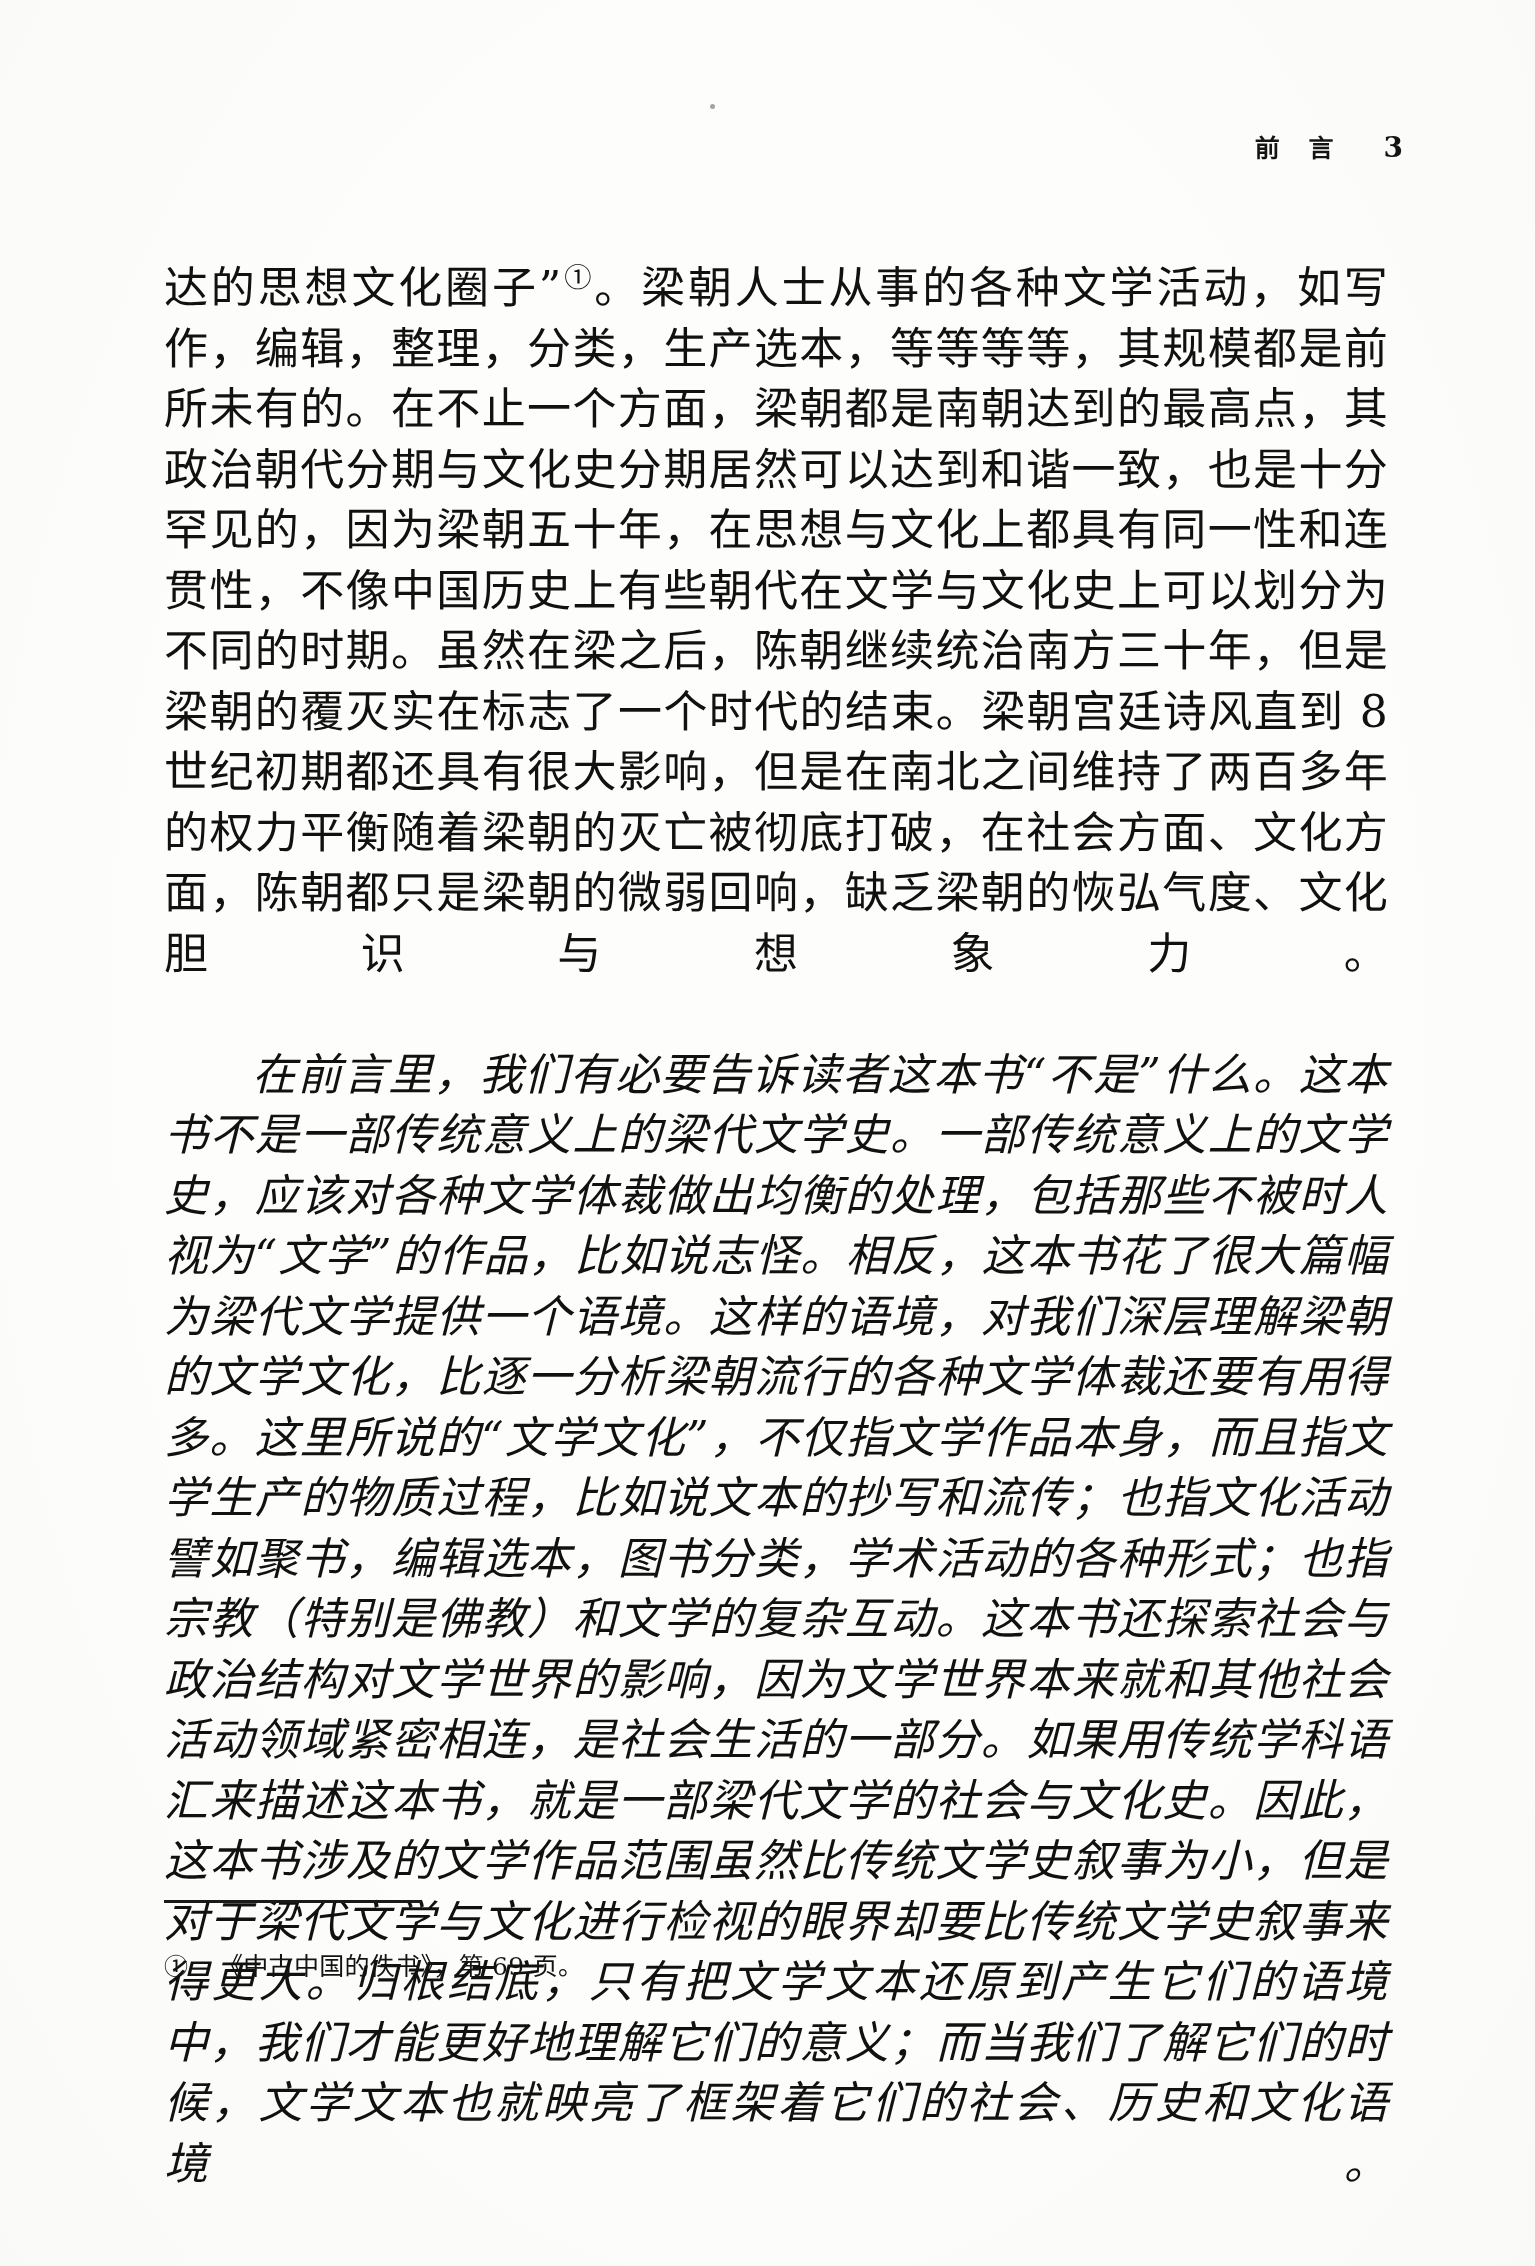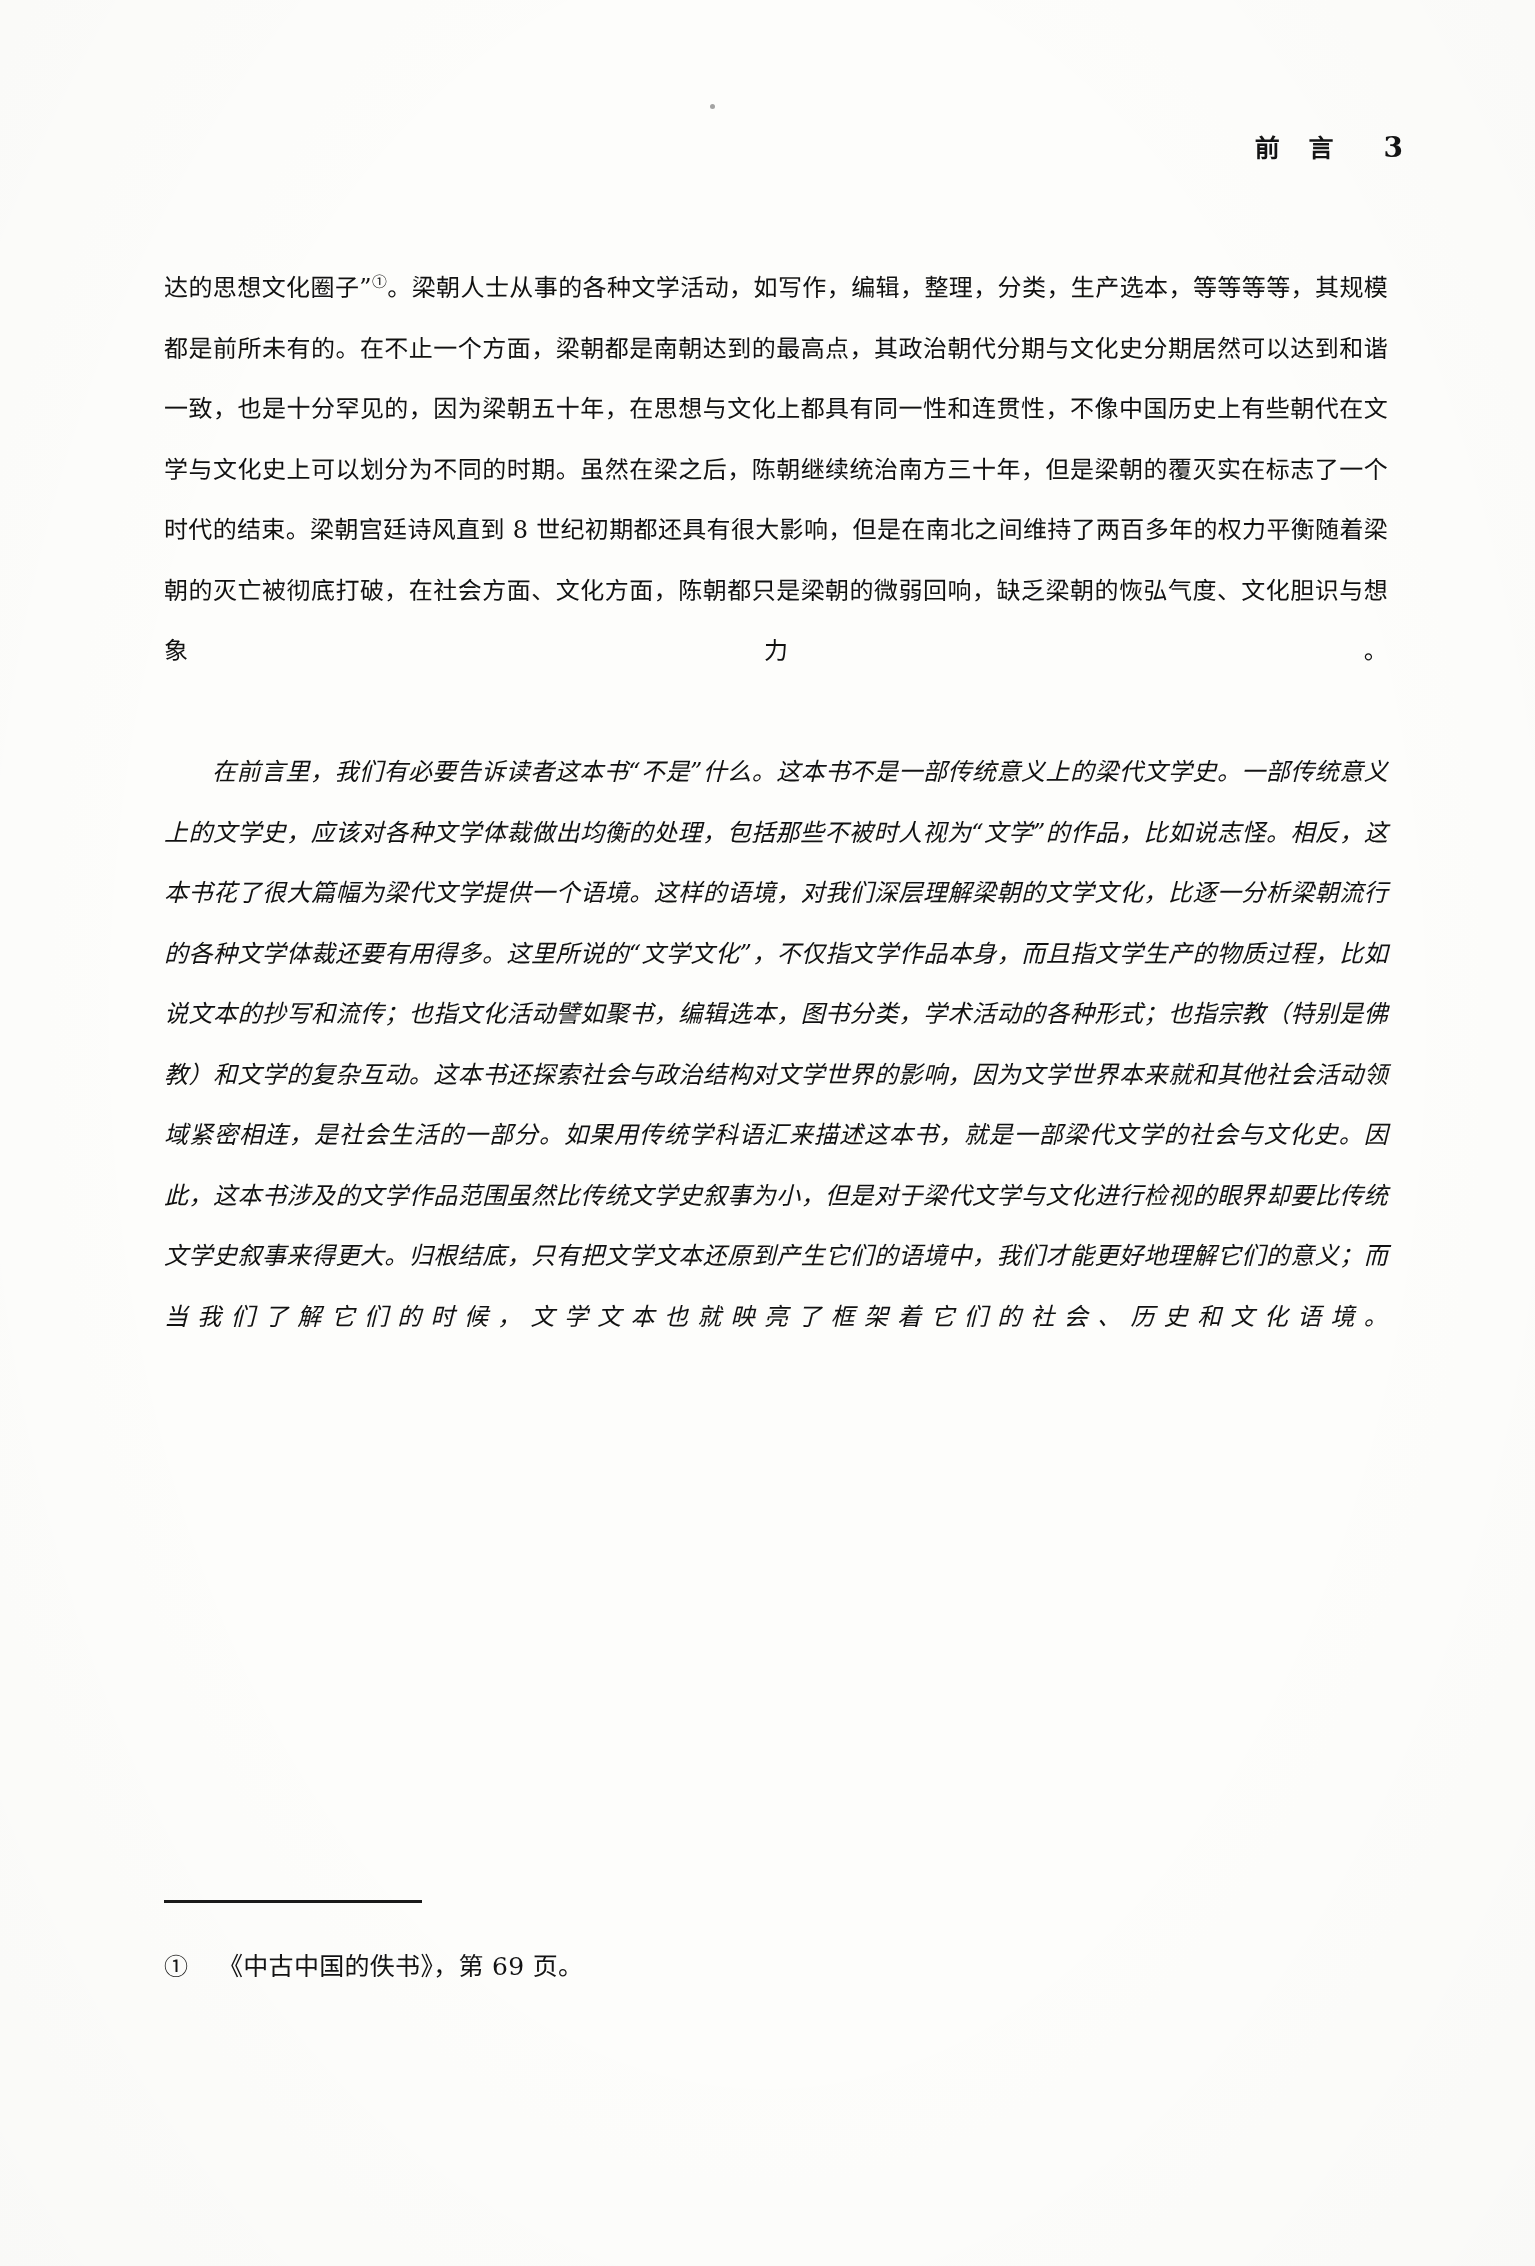--- a/index.html
+++ b/index.html
@@ -59,21 +59,21 @@
   
   .textblock {
     position: absolute;
     top: 258px;
     left: 164px;
     width: 1224px;
   }
 
   p.para {
     margin: 0 0 0 0;
-    font-size: 24px;
+    font-size: 44px;
     line-height: 60.5px;
     text-align: justify;
     text-justify: inter-character;
     letter-spacing: 0.2px;
     color: #111111;
     font-family: "DejaVu Serif", "Liberation Serif", serif;
     text-indent: 0;
   }
   p.para + p.para {
     margin-top: 0px;

